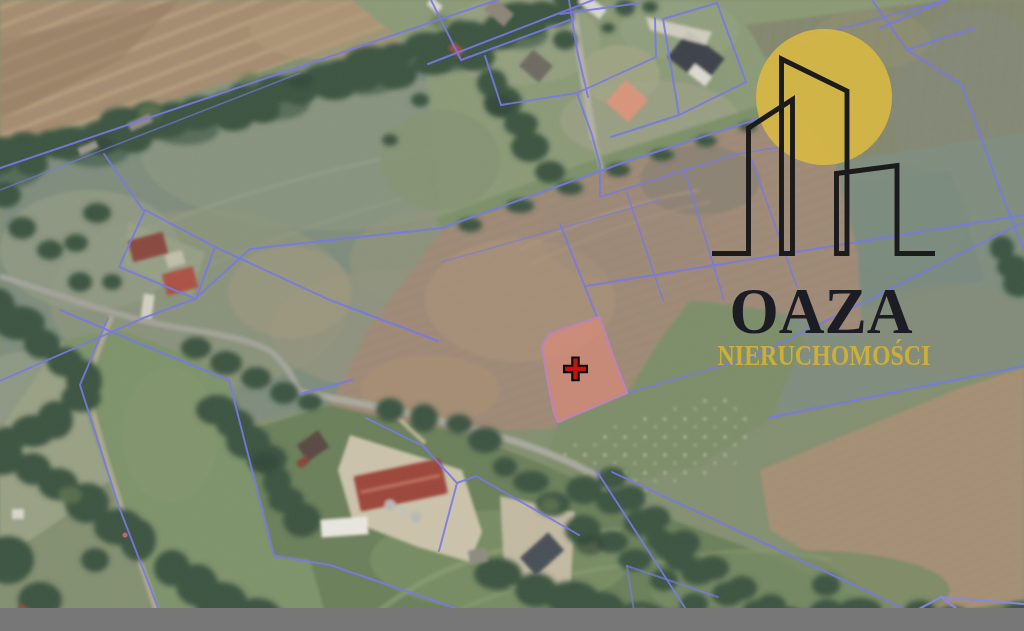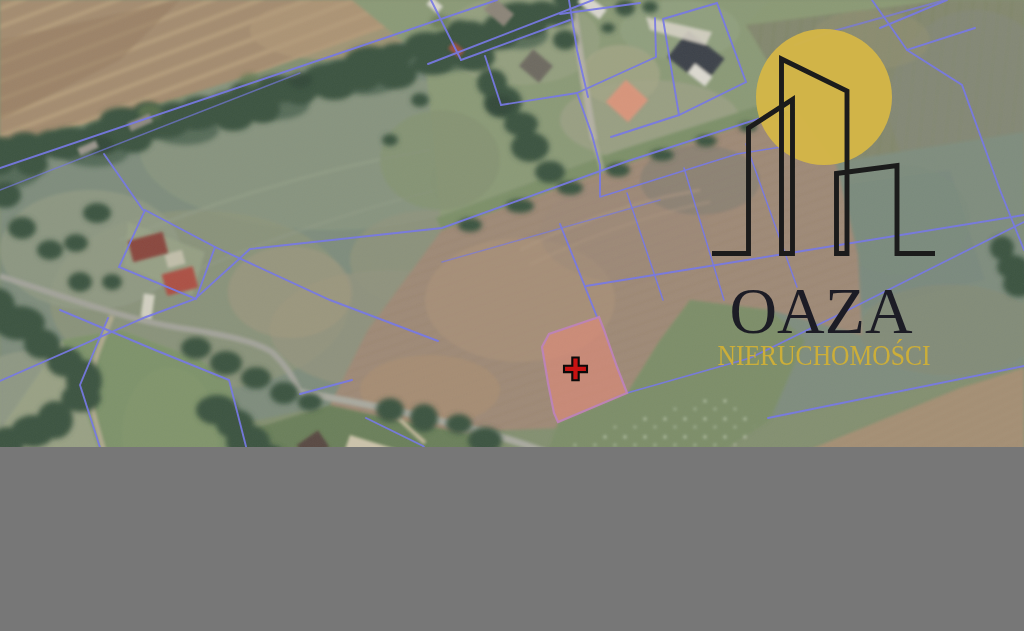--- a/index.html
+++ b/index.html
@@ -1,16 +1,16 @@
 <!DOCTYPE html>
 <html><head>
 <meta charset="utf-8">
 <style>
 html,body{margin:0;padding:0;background:#777;font-family:"Liberation Sans",sans-serif;}
-#map{width:1024px;height:447px;overflow:hidden;position:relative;}
+#map{width:1024px;height:608px;overflow:hidden;position:relative;font-weight:bold;}
 #map svg{filter:saturate(0.92);}
 </style>
 </head>
 <body>
 
 <div id="map">
 <svg width="1024" height="631" viewBox="0 0 1024 631" xmlns="http://www.w3.org/2000/svg">
 <defs>
 <filter id="soft" x="-10%" y="-10%" width="120%" height="120%">
           <feGaussianBlur stdDeviation="1.6"></feGaussianBlur>

